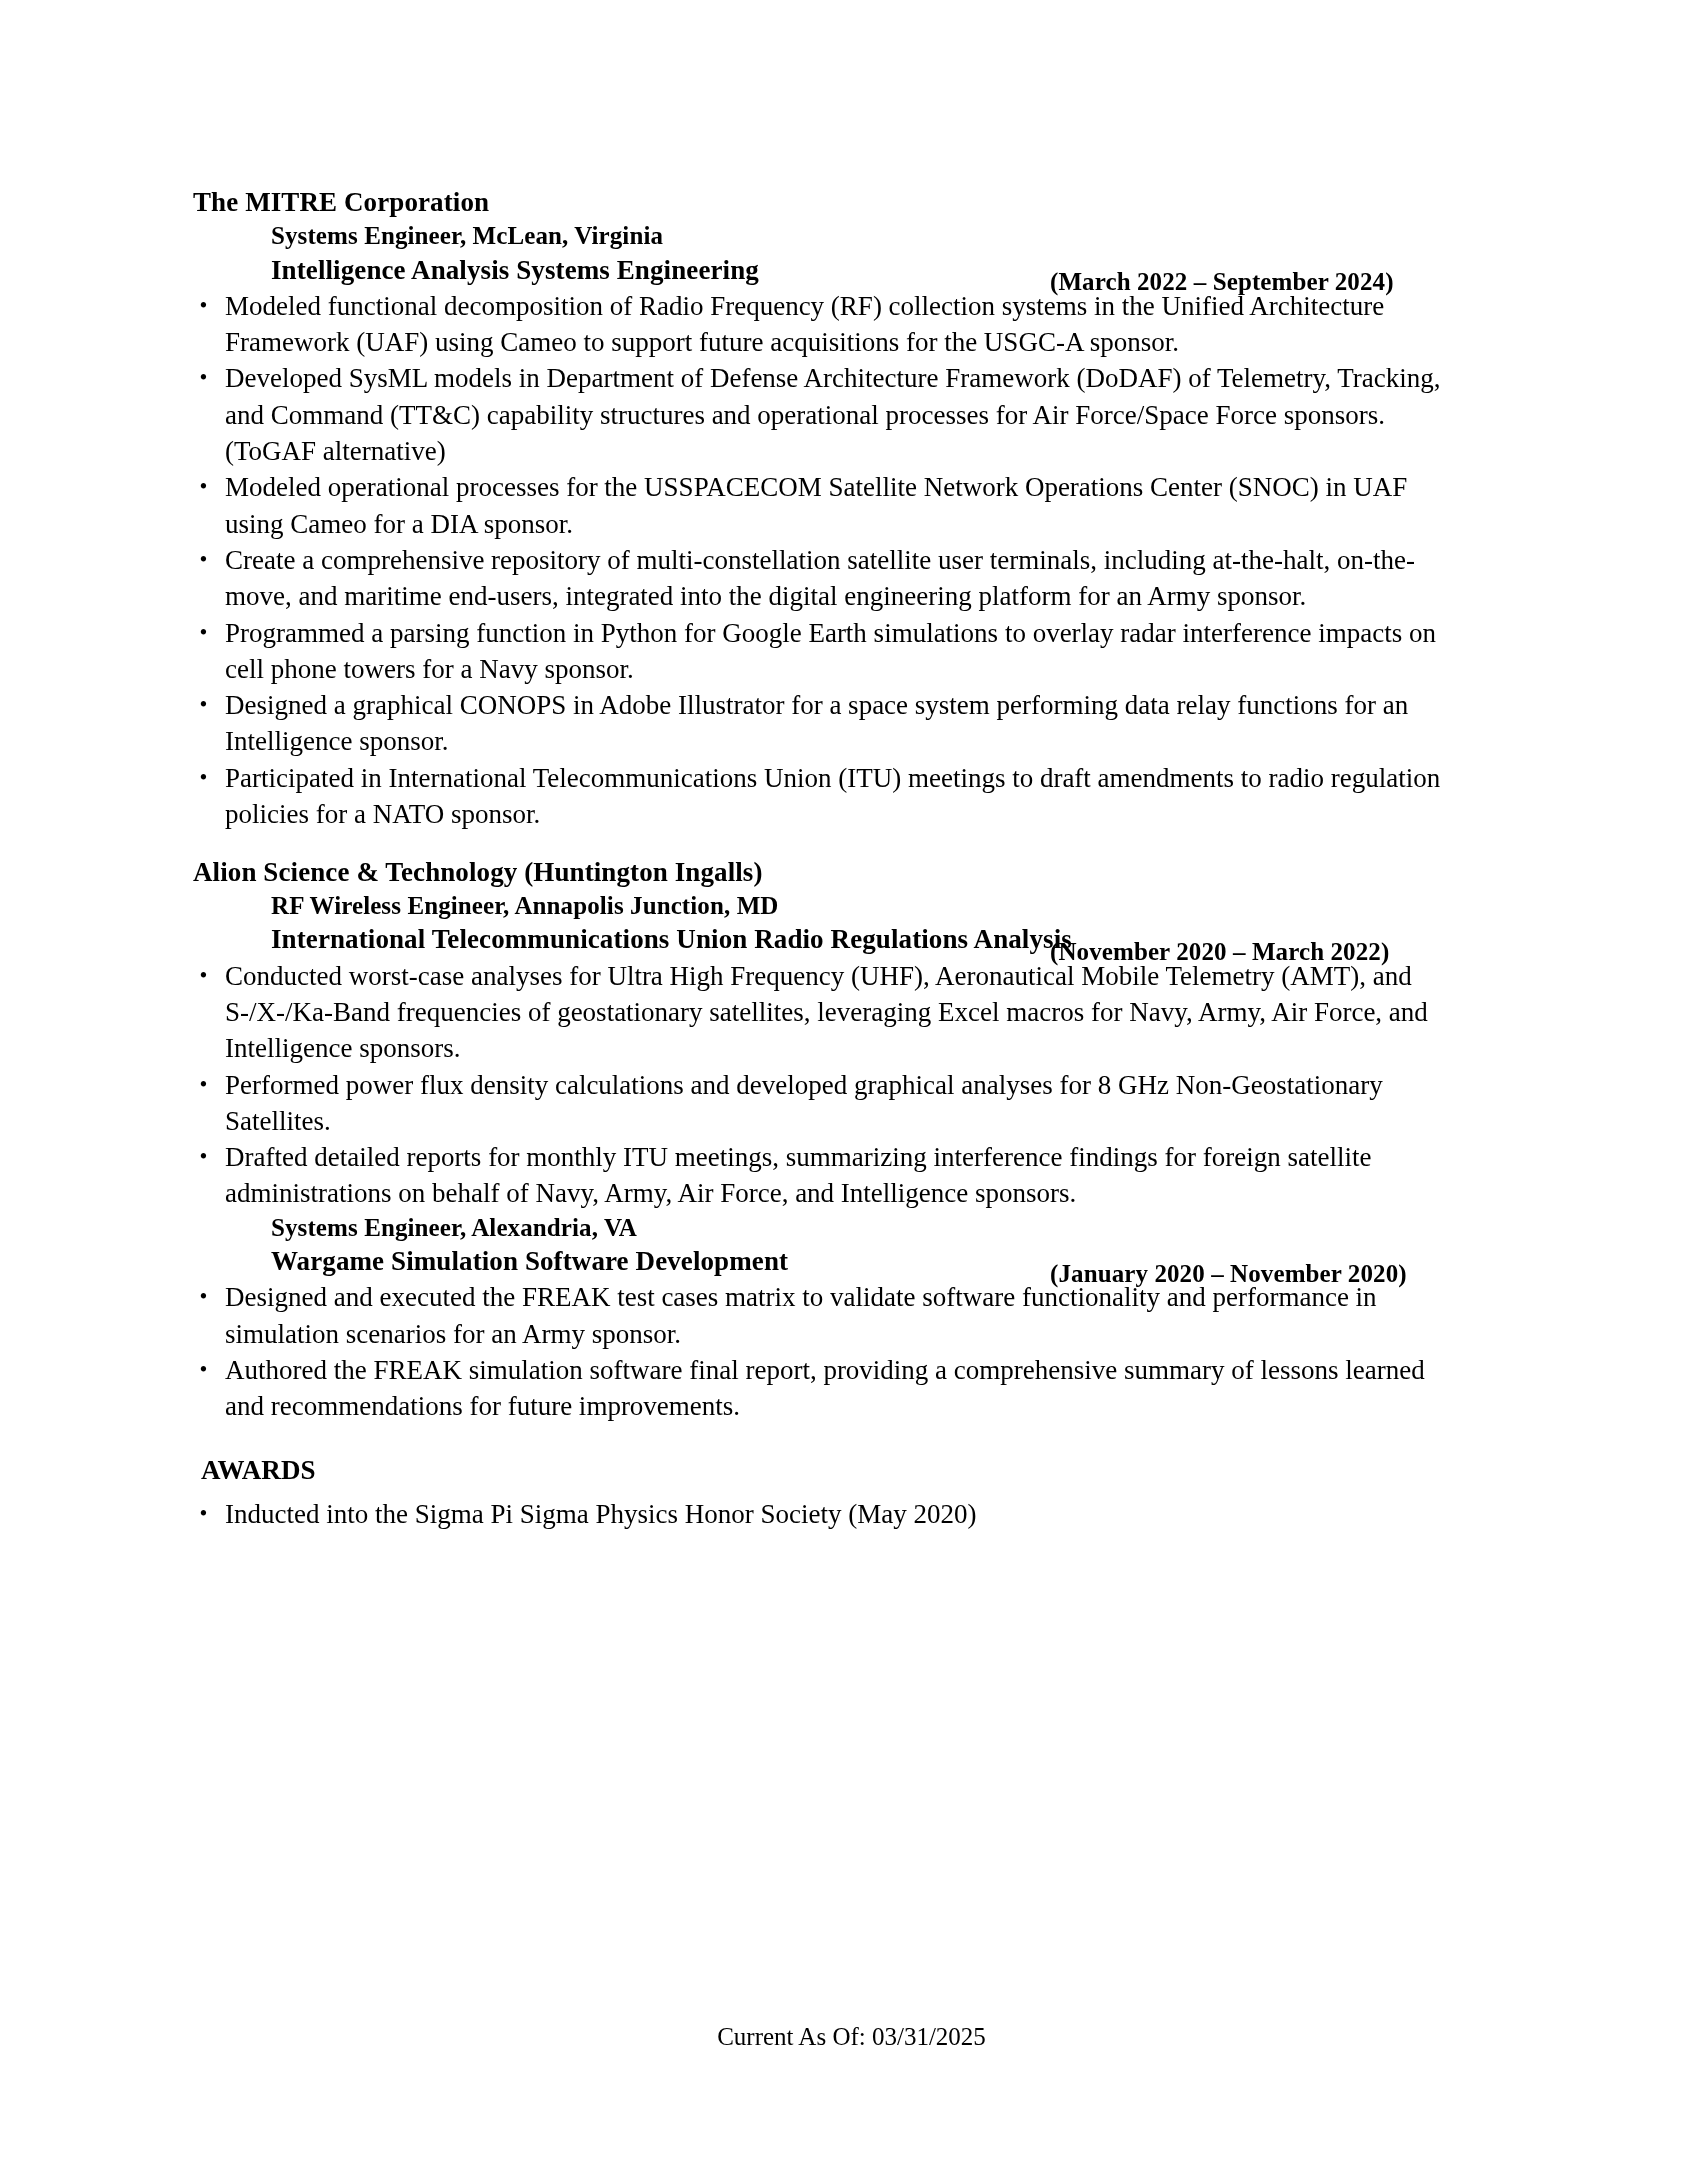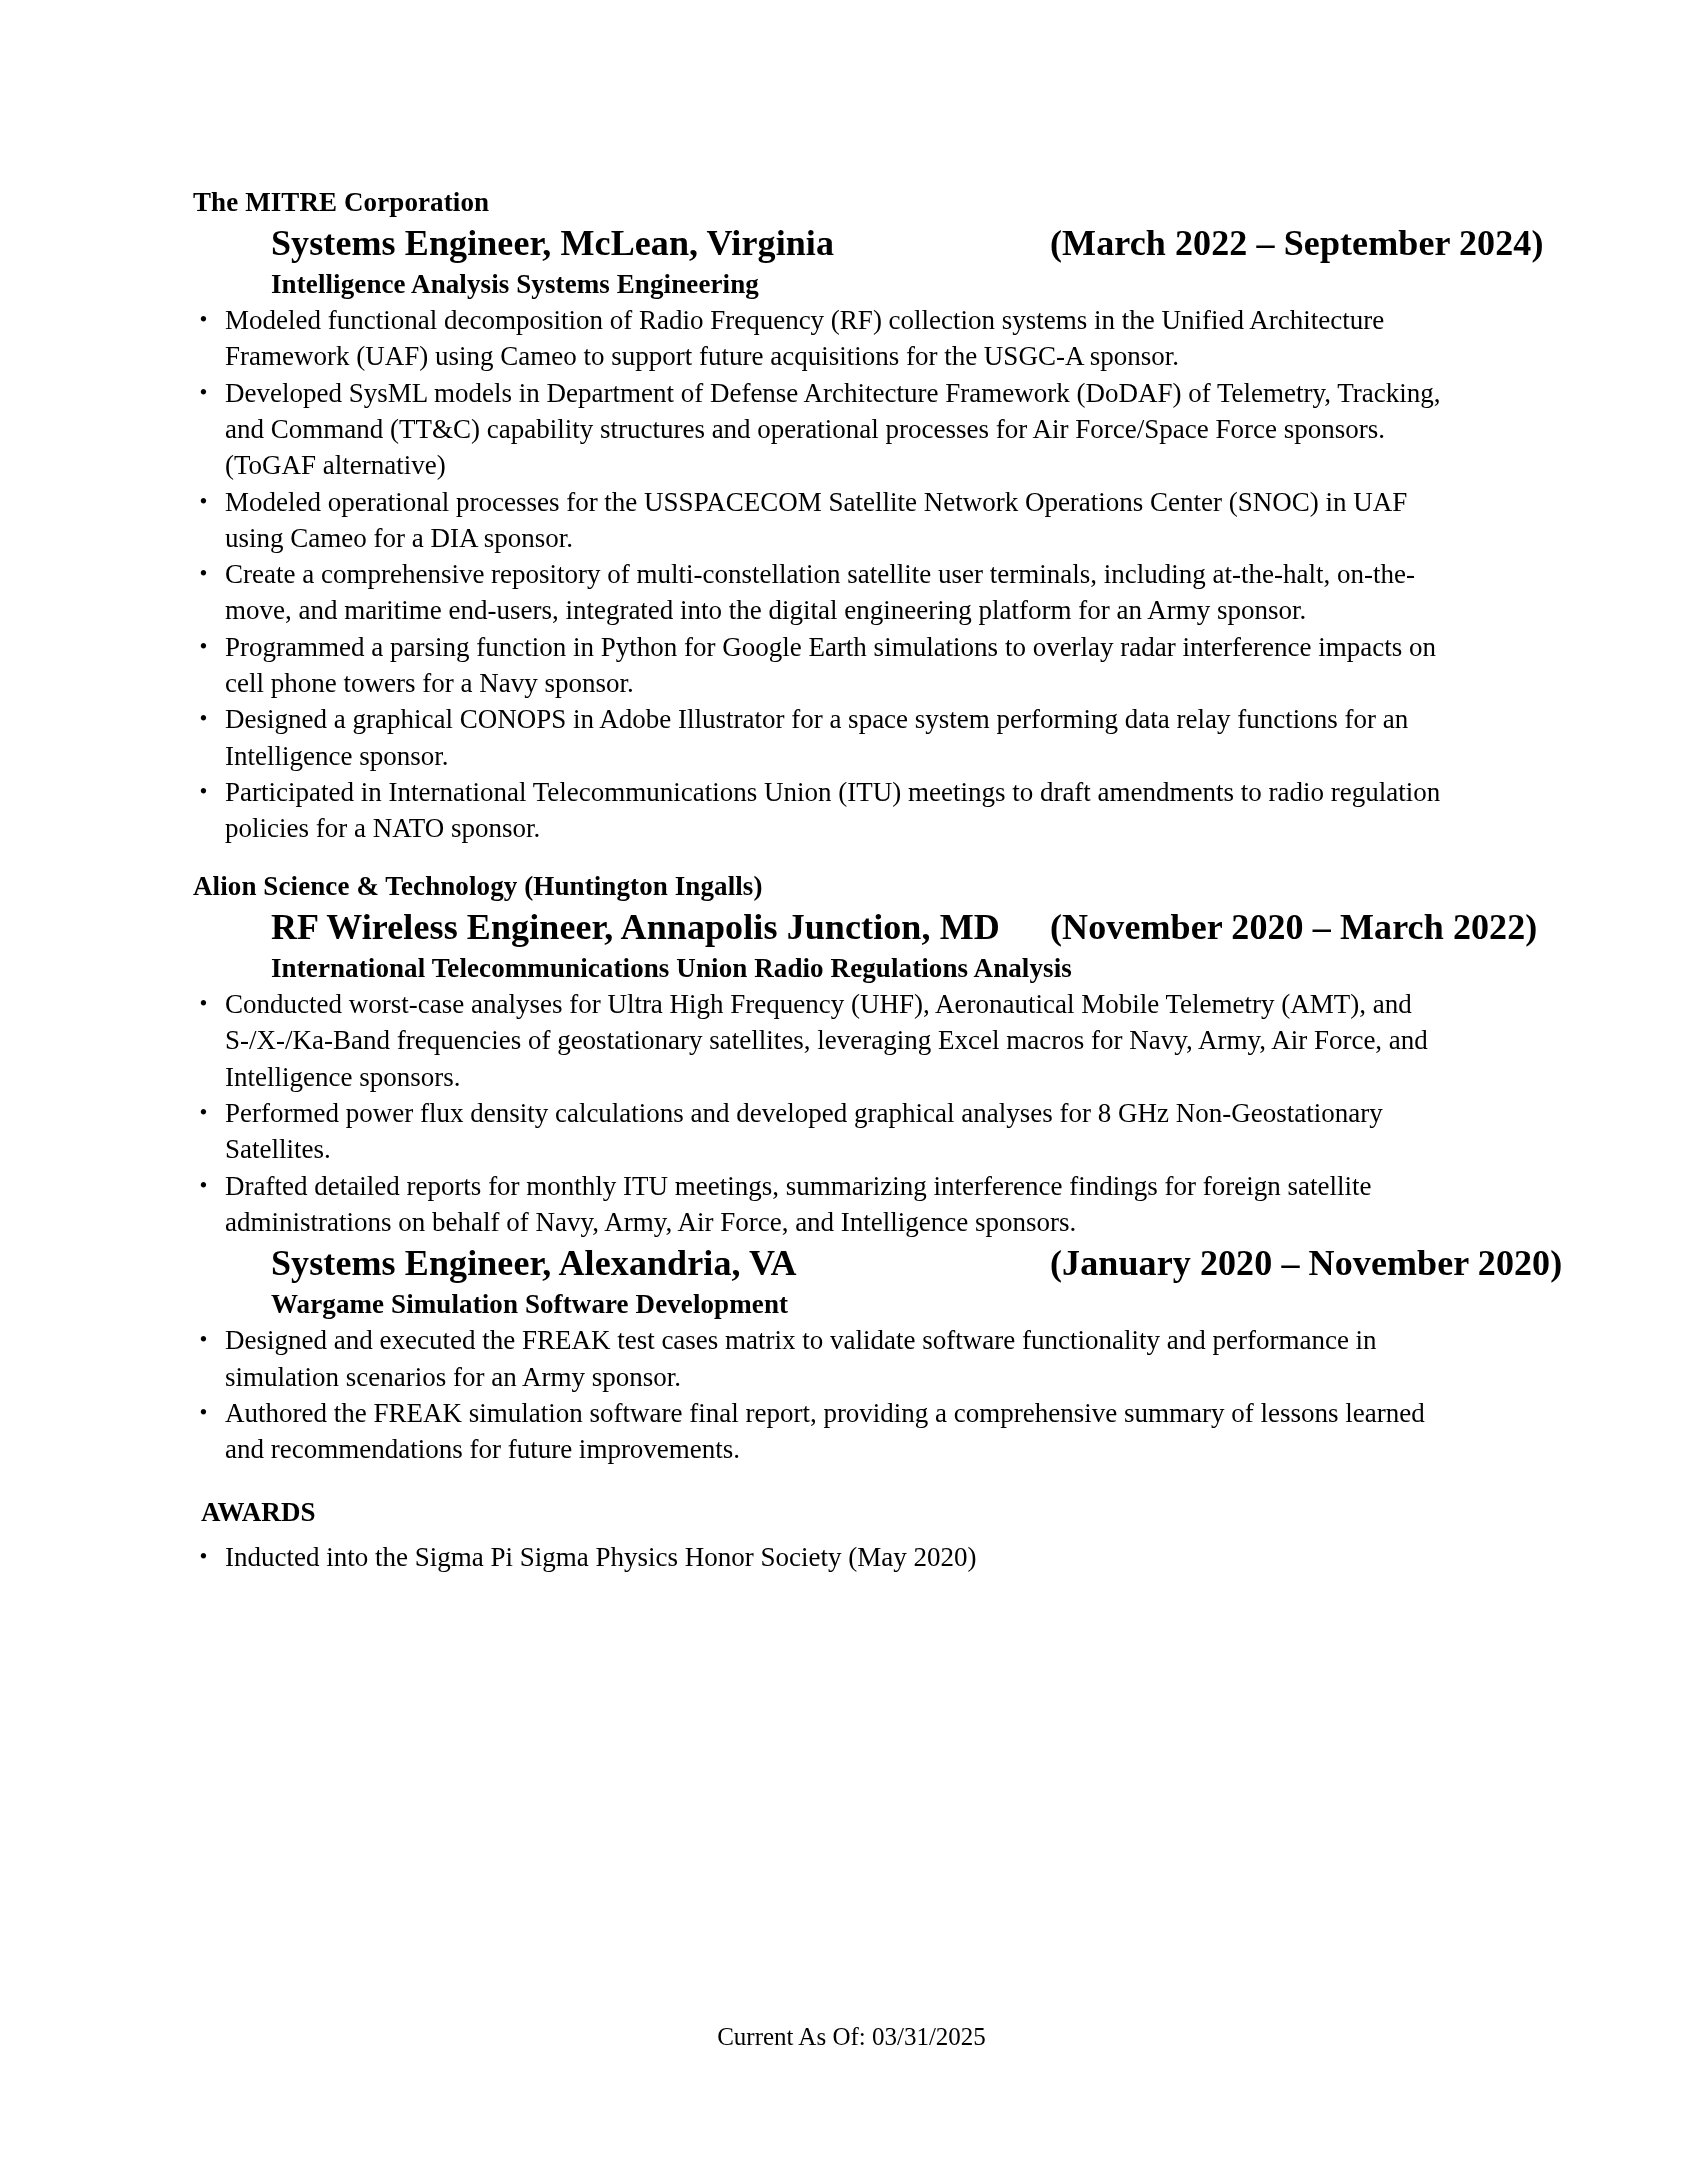--- a/index.html
+++ b/index.html
@@ -30,23 +30,23 @@
   
   .company {
     font-size: 27px;
     font-weight: bold;
     line-height: 1.30;
     letter-spacing: 0.1px;
     margin: 0;
   }
   .subhead-row {
     display: flex;
-    align-items: flex-end;
+    align-items: flex-start;
     margin-left: 78px;
-    font-size: 36px;
+    font-size: 25px;
     font-weight: bold;
     line-height: 1.30;
     letter-spacing: 0.1px;
   }
   .subhead-title {
     white-space: nowrap;
   }
   .subhead-dates {
     position: absolute;
     left: 779px;

